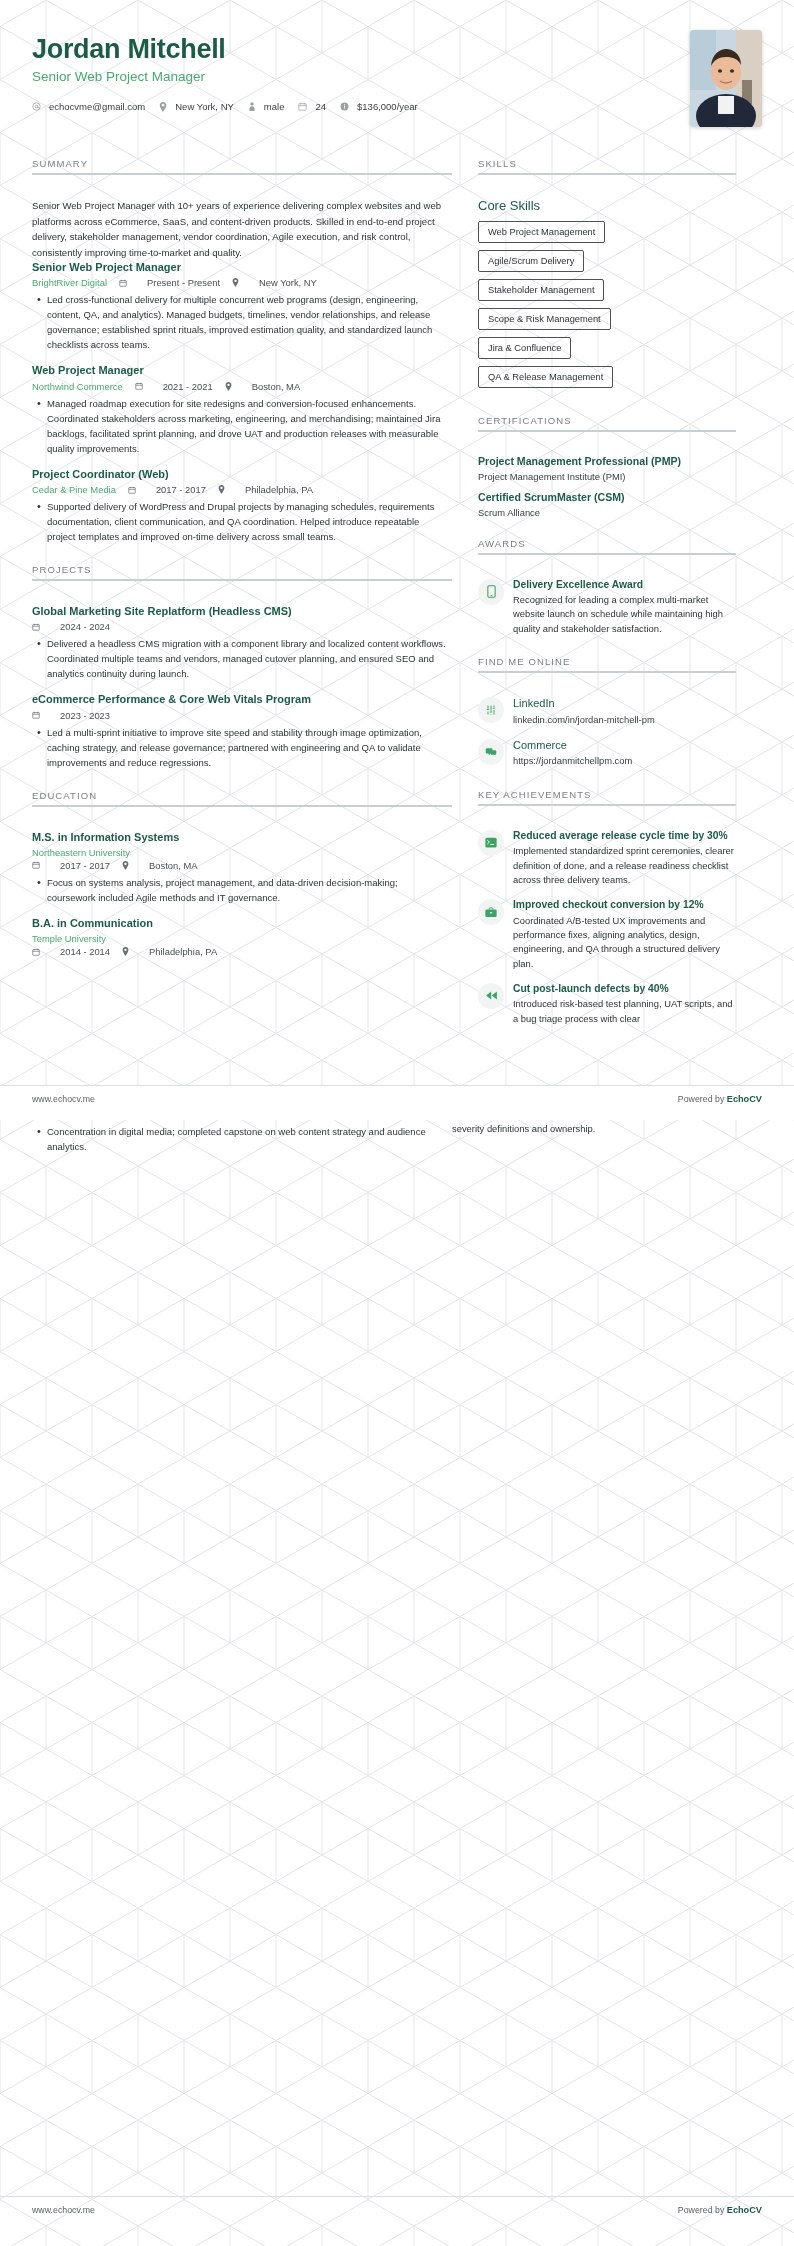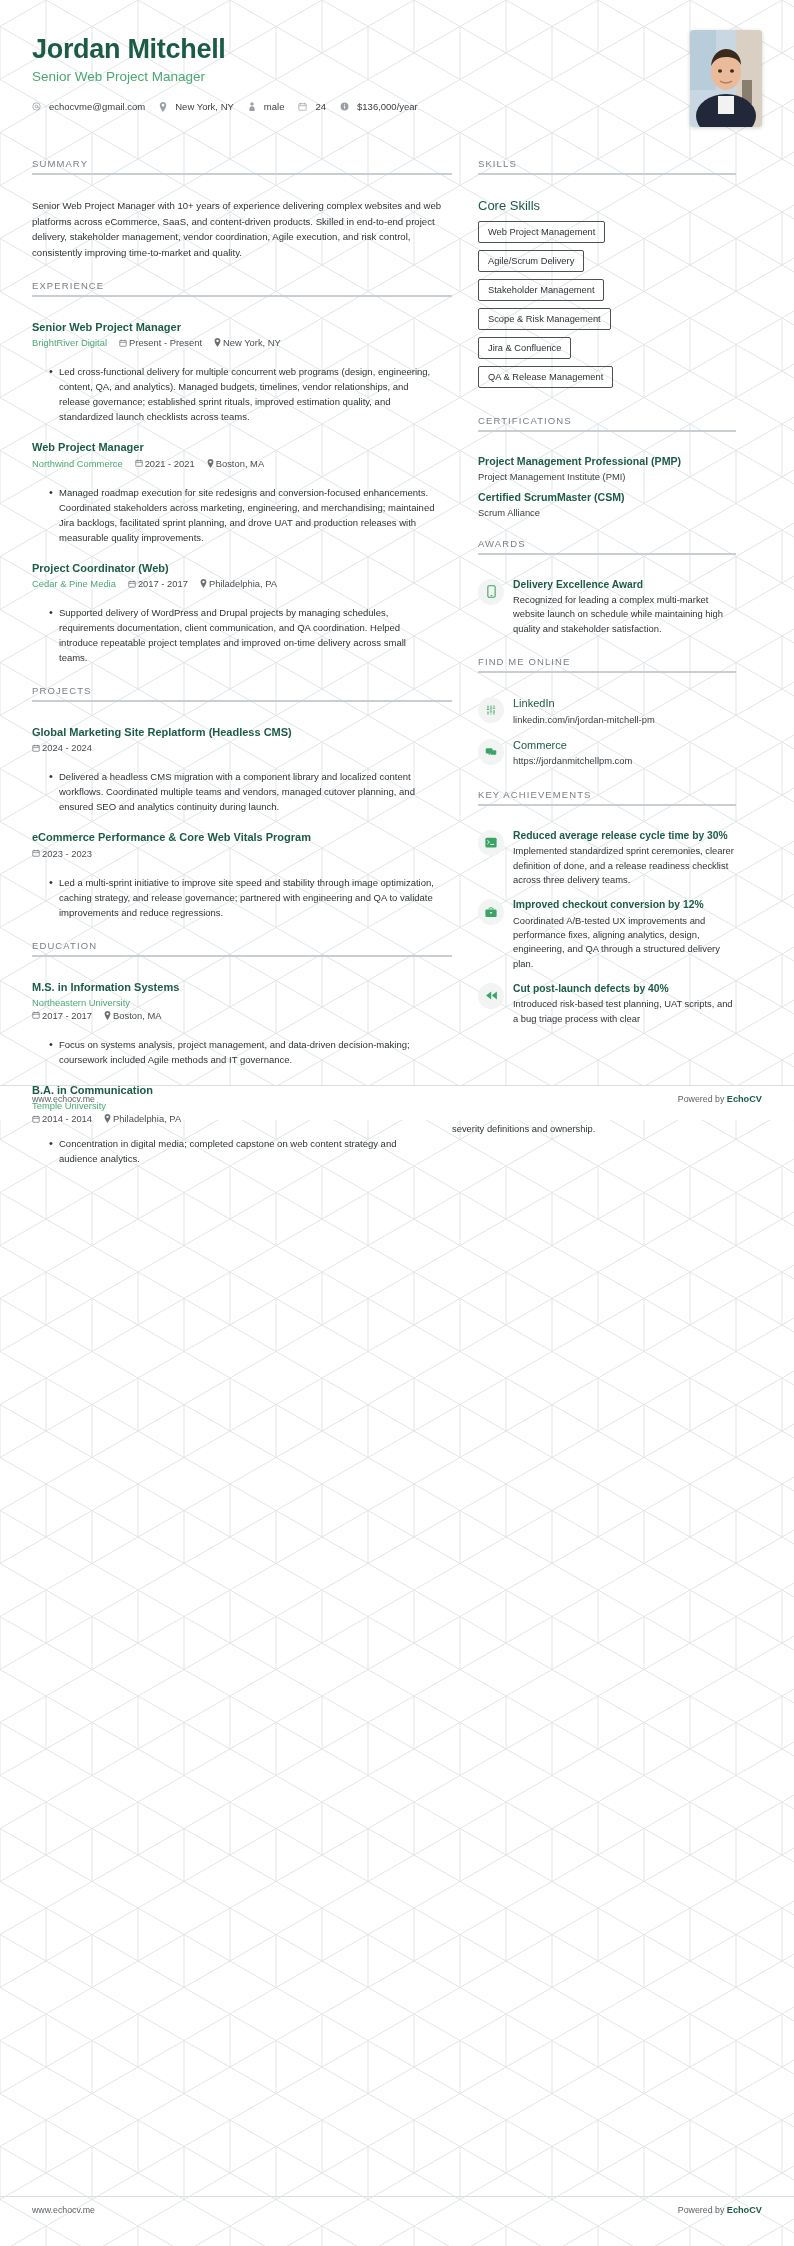--- a/index.html
+++ b/index.html
@@ -103,22 +103,22 @@
   .entry-meta {
     display: flex;
     align-items: center;
     gap: 12px;
     margin-top: 3px;
     margin-bottom: 4px;
     font-size: 9.4px;
     flex-wrap: wrap;
   }
   .entry-org { color: #4aa971; font-weight: 400; }
-  .meta-bit { display: flex; align-items: center; gap: 2px; color: #4a4f53; white-space: nowrap; }
-  .bullets { list-style: none; padding: 0; margin: 16px; }
+  .meta-bit { display: flex; align-items: center; gap: 20px; color: #4a4f53; white-space: nowrap; }
+  .bullets { list-style: none; padding: 0; margin: 4px; }
   .bullets li {
     position: relative;
     padding-left: 11px;
     font-size: 9.5px;
     line-height: 1.58;
     color: #2f3436;
     margin-bottom: 2px;
   }
   .bullets li::before {
     content: "•";
@@ -273,21 +273,20 @@
       </div>
     </div>
 
     <div class="cols">
 
       <div class="col-left">
 
         <div class="sec-head">SUMMARY</div>
         <div class="summary-text">Senior Web Project Manager with 10+ years of experience delivering complex websites and web platforms across eCommerce, SaaS, and content-driven products. Skilled in end-to-end project delivery, stakeholder management, vendor coordination, Agile execution, and risk control, consistently improving time-to-market and quality.</div>
 
-        <div class="sec-head">EXPERIENCE</div>
 
         <div class="entry">
           <div class="entry-title">Senior Web Project Manager</div>
           <div class="entry-meta">
             <span class="entry-org">BrightRiver Digital</span>
             <span class="meta-bit">
               <svg width="8" height="8" viewBox="0 0 16 16" fill="none" stroke="#6b7075" stroke-width="1.4">
                   <rect x="1.5" y="3" width="13" height="11.5" rx="1"></rect>
                   <path d="M1.5 6.6h13M4.6 1.5v3M11.4 1.5v3"></path>
                 </svg>

